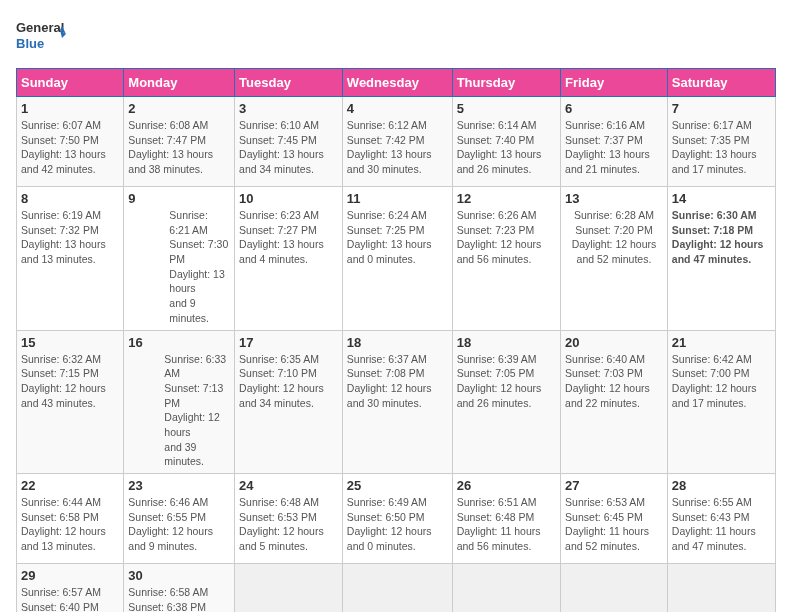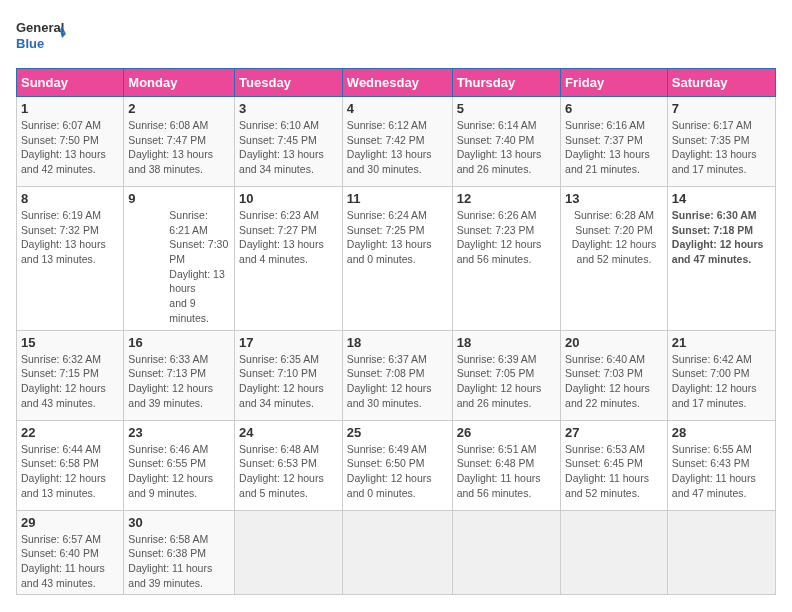--- a/index.html
+++ b/index.html
@@ -213,21 +213,21 @@
       <tr>
         <td>
           <span class="day-number">15</span>
           <div class="day-info" style="white-space: pre-line;">Sunrise: 6:32 AM
 Sunset: 7:15 PM
 Daylight: 12 hours
 and 43 minutes.</div>
         </td>
         <td>
           <span class="day-number">16</span>
-          <div class="day-info" style="white-space: pre-line;">Sunrise: 6:33 AM
+          <div class="day-info" style="white-space: pre-line; margin-left: 36px;">Sunrise: 6:33 AM
 Sunset: 7:13 PM
 Daylight: 12 hours
 and 39 minutes.</div>
         </td>
         <td>
           <span class="day-number">17</span>
           <div class="day-info" style="white-space: pre-line;">Sunrise: 6:35 AM
 Sunset: 7:10 PM
 Daylight: 12 hours
 and 34 minutes.</div>

